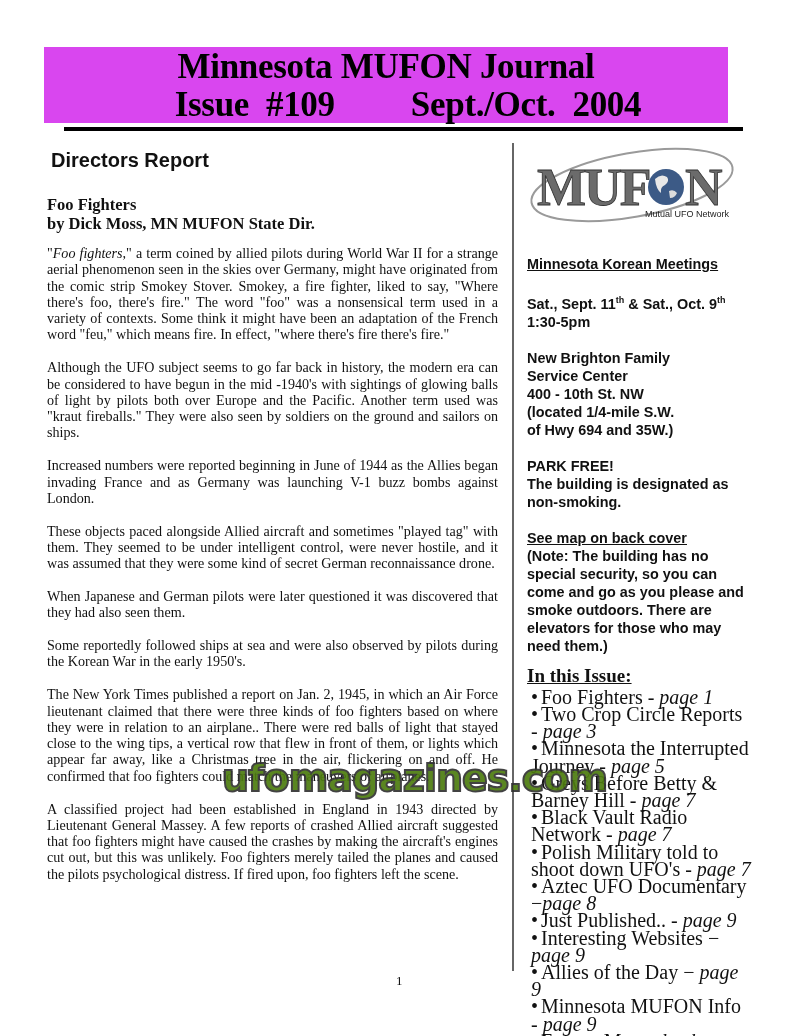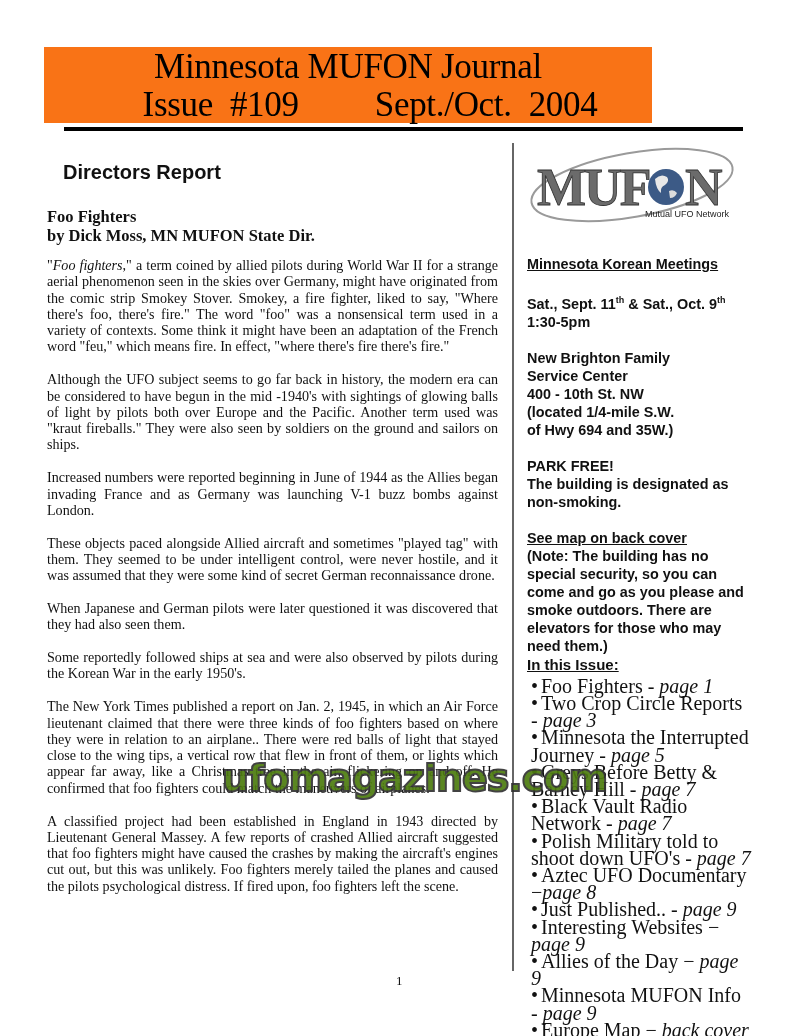--- a/index.html
+++ b/index.html
@@ -1,45 +1,45 @@
 <!DOCTYPE html>
 <html><head>
   <meta charset="utf-8">
   <style>
     html, body { margin: 0; padding: 0; }
     body {
       width: 800px; height: 1036px; background: #ffffff; position: relative;
       overflow: hidden; color: #111;
     }
     .masthead {
-      position: absolute; left: 44px; top: 47px; width: 608px; height: 76px;
-      background: #f97316; text-align: center;
-      font-family: "Liberation Serif", serif; font-weight: normal; color: #000;
+      position: absolute; left: 44px; top: 47px; width: 684px; height: 76px;
+      background: #d946ef; text-align: center;
+      font-family: "Liberation Serif", serif; font-weight: bold; color: #000;
     }
     .masthead .t1 { font-size: 35px; line-height: 38px; padding-top: 1px; letter-spacing: -0.3px; }
     .masthead .t2 { font-size: 35px; line-height: 38px; letter-spacing: -0.3px; white-space: pre; margin-left: 44px; }
     .rule-top { position: absolute; left: 64px; top: 127px; width: 679px; height: 4px; background: #000; }
     .col-divider { position: absolute; left: 512px; top: 143px; width: 2px; height: 828px; background: #666; }
 
     .left { position: absolute; left: 47px; top: 143px; width: 451px; }
-    .sec-title { font-family: "Liberation Sans", sans-serif; font-weight: bold; font-size: 20px; margin: 16px; line-height: 26px; }
+    .sec-title { font-family: "Liberation Sans", sans-serif; font-weight: bold; font-size: 20px; margin: 4px; line-height: 26px; }
     .art-title { font-family: "Liberation Serif", serif; font-weight: bold; font-size: 16.5px; line-height: 19px; margin-top: 22px; }
     .body p {
       font-family: "Liberation Serif", serif; font-size: 14.1px; line-height: 16.3px;
       text-align: justify; margin: 0 0 16.5px 0;
     }
     .body { margin-top: 12px; }
 
     .right { position: absolute; left: 527px; top: 143px; width: 228px; }
     .logo { position: relative; width: 210px; height: 80px; margin-left: 0px; }
     .logo svg { display: block; }
     .sans-b { font-family: "Liberation Sans", sans-serif; font-weight: bold; font-size: 14.4px; line-height: 18px; }
     .u { text-decoration: underline; }
     .gap { height: 18px; }
-    .toc-title { font-family: Liberation Sans, sans-serif; font-weight: bold; font-size: 15px; text-decoration: underline; line-height: 19px; }
+    .toc-title { font-family: Liberation Serif, serif; font-weight: bold; font-size: 19px; text-decoration: underline; line-height: 19px; margin-top: 11px; }
     .toc { list-style: none; margin: 4px; padding: 0; font-family: "Liberation Serif", serif; font-size: 20px; line-height: 17.2px; }
     .toc li { position: relative; padding-left: 0; }
     .toc li .dot { display: inline-block; width: 10px; }
     .toc li i { font-style: italic; }
 
     .watermark {
       position: absolute; left: 222px; top: 758px; font-family: "DejaVu Sans", sans-serif;
       font-weight: bold; font-size: 38px; letter-spacing: -1px; color: #4d7c0f;
       -webkit-text-stroke: 2px #333; line-height: 40px; white-space: nowrap; opacity: 0.92;
     }

